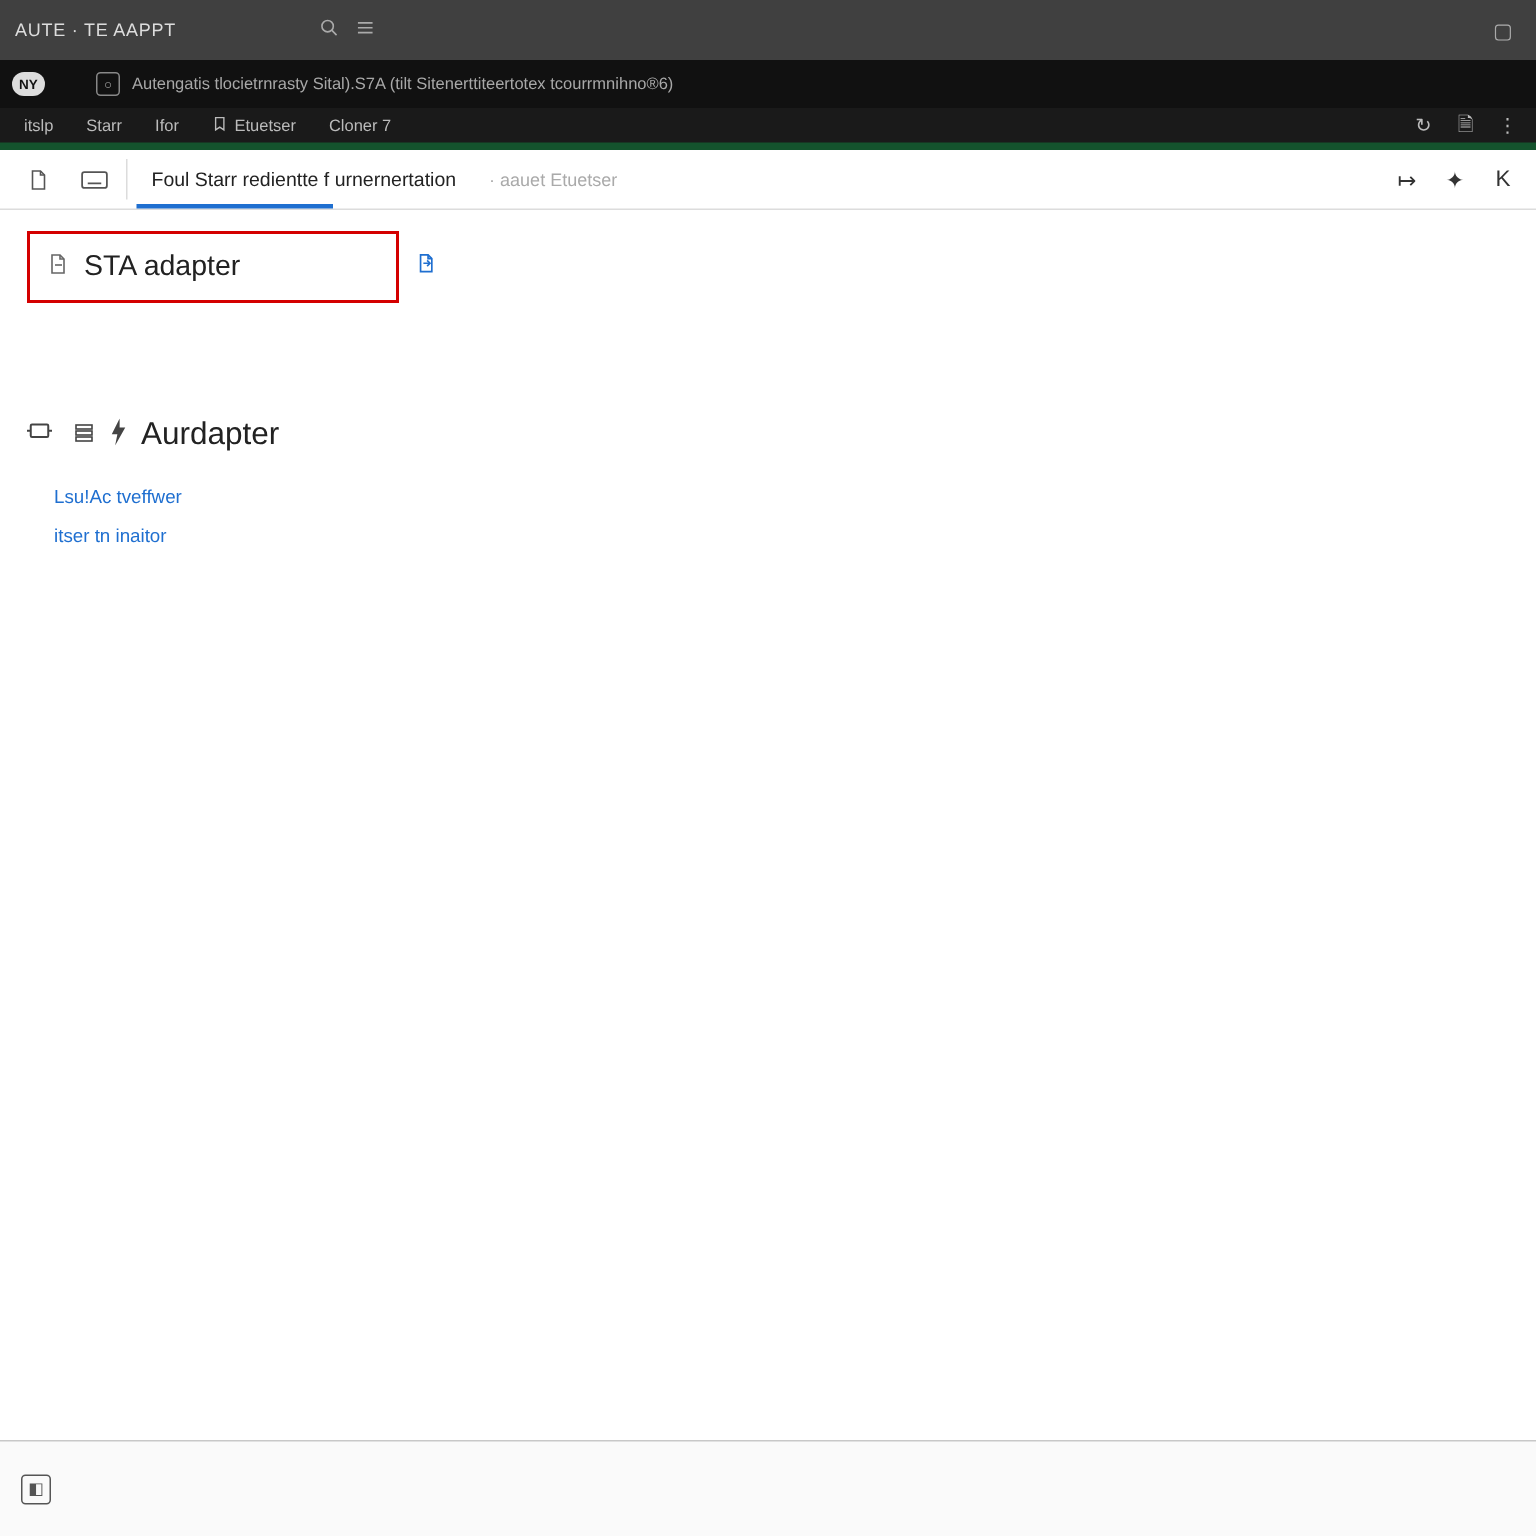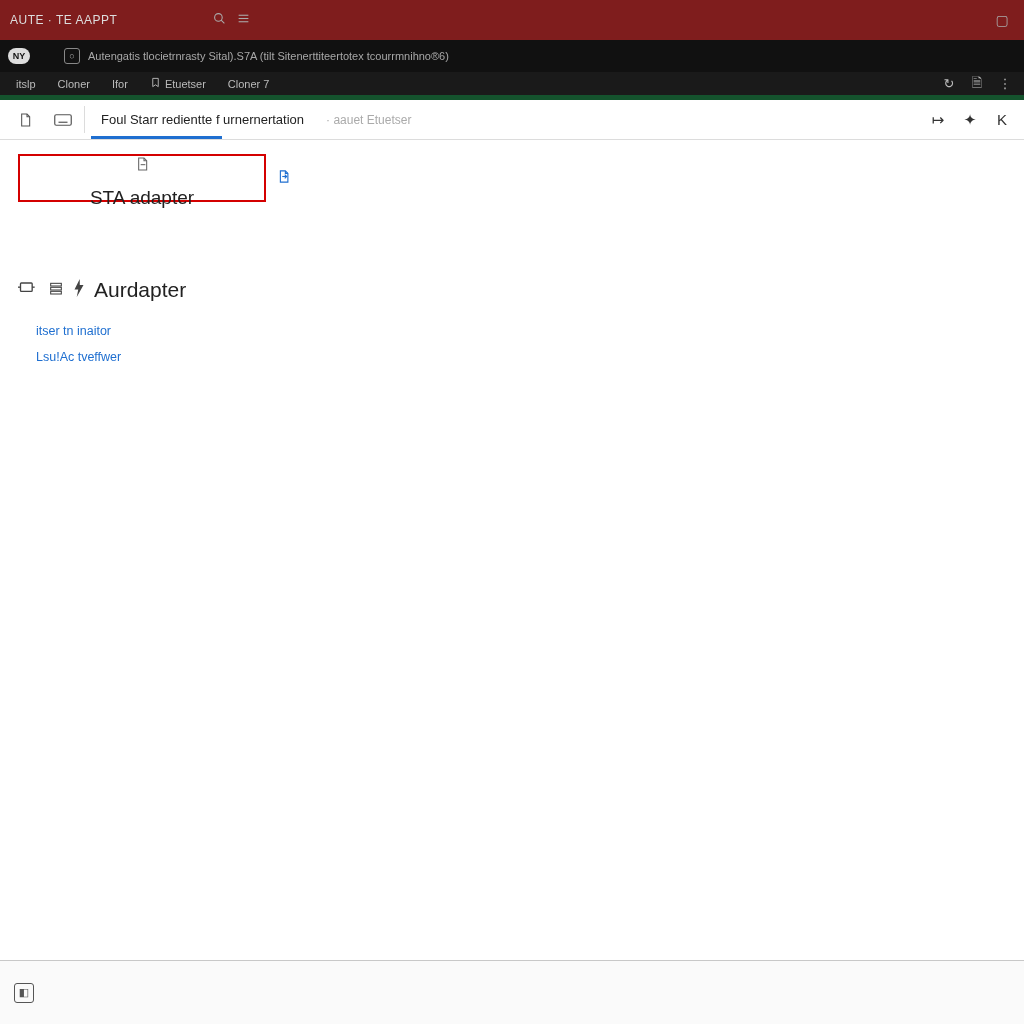--- a/index.html
+++ b/index.html
@@ -1,20 +1,20 @@
 <!DOCTYPE html>
 <html><head>
 <meta charset="utf-8">
 <style>
   * { box-sizing: border-box; margin: 0; padding: 0; font-family: "Segoe UI", Arial, sans-serif; }
   html, body { width: 1024px; height: 1024px; background: #fff; overflow: hidden; }
 
   
   .titlebar {
-    height: 40px; background: #7f1d1d; color: #ddd;
+    height: 40px; background: #404040; color: #ddd;
     display: flex; align-items: center; padding: 0 10px; font-size: 12px;
   }
   .titlebar .title { letter-spacing: 0.5px; }
   .titlebar .spacer { flex: 1; }
   .titlebar .ticon { width: 24px; text-align: center; color: #aaa; cursor: pointer; font-size: 14px; }
 
   
   .crumbbar {
     height: 32px; background: #111; display: flex; align-items: center;
     padding: 0 8px; color: #a8a8a8; font-size: 11px; gap: 8px;
@@ -61,21 +61,21 @@
   .tabstrip .spacer { flex: 1; }
   .tabstrip .ricon { width: 32px; display: flex; align-items: center; justify-content: center; color: #333; font-size: 15px; cursor: pointer; }
 
   
   .pagebody { position: absolute; top: 140px; left: 0; right: 0; bottom: 70px; background: #fff; padding: 14px 18px; }
 
   .search-wrap { display: flex; align-items: center; gap: 10px; }
   .searchbox {
     width: 248px; height: 48px; border: 2px solid #d40000;
     display: flex; align-items: center; padding: 0 10px; gap: 10px;
-    font-size: 19px; color: #222; flex-direction: column;
+    font-size: 19px; color: #222;
   }
   .searchbox .sicon { color: #666; font-size: 17px; }
   .search-action { color: #1f6fd0; font-size: 16px; cursor: pointer; }
 
   .heading-row {
     display: flex; align-items: center; gap: 10px; margin-top: 76px;
     font-size: 21px; font-weight: 300; color: #222;
   }
   .heading-row .hicon { font-size: 18px; color: #444; }
 
@@ -118,21 +118,21 @@
   <span style="width:18px"></span>
   <span class="circ">○</span>
   <span class="path">Autengatis tlocietrnrasty Sital).S7A (tilt Sitenerttiteertotex tcourrmnihno®6)</span>
 </div>
 
 <div class="menubar">
   <span class="mitem">
       <span>itslp</span>
     </span>
   <span class="mitem">
-      <span>Cloner</span>
+      <span>Starr</span>
     </span>
   <span class="mitem">
       <span>Ifor</span>
     </span>
   <span class="mitem">
     <span>
       <svg width="11" height="11" viewBox="0 0 24 24" fill="none" stroke="currentColor" stroke-width="2">
           <path d="M6 3h12v18l-6-4-6 4z"></path>
         </svg>
     </span>
@@ -214,20 +214,20 @@
         </svg>
     </span>
     <span class="hicon">
       <svg width="10" height="18" viewBox="0 0 12 24" fill="#444">
           <path d="M7 0L0 14h5l-2 10 9-16H7z"></path>
         </svg>
     </span>
     <span>Aurdapter</span>
   </div>
 
+  <div class="linkrow">Lsu!Ac tveffwer</div>
   <div class="linkrow">itser tn inaitor</div>
-  <div class="linkrow">Lsu!Ac tveffwer</div>
 
 </div>
 
 <div class="footer">
   <span class="ficon">◧</span>
 </div>
 
 </body></html>

